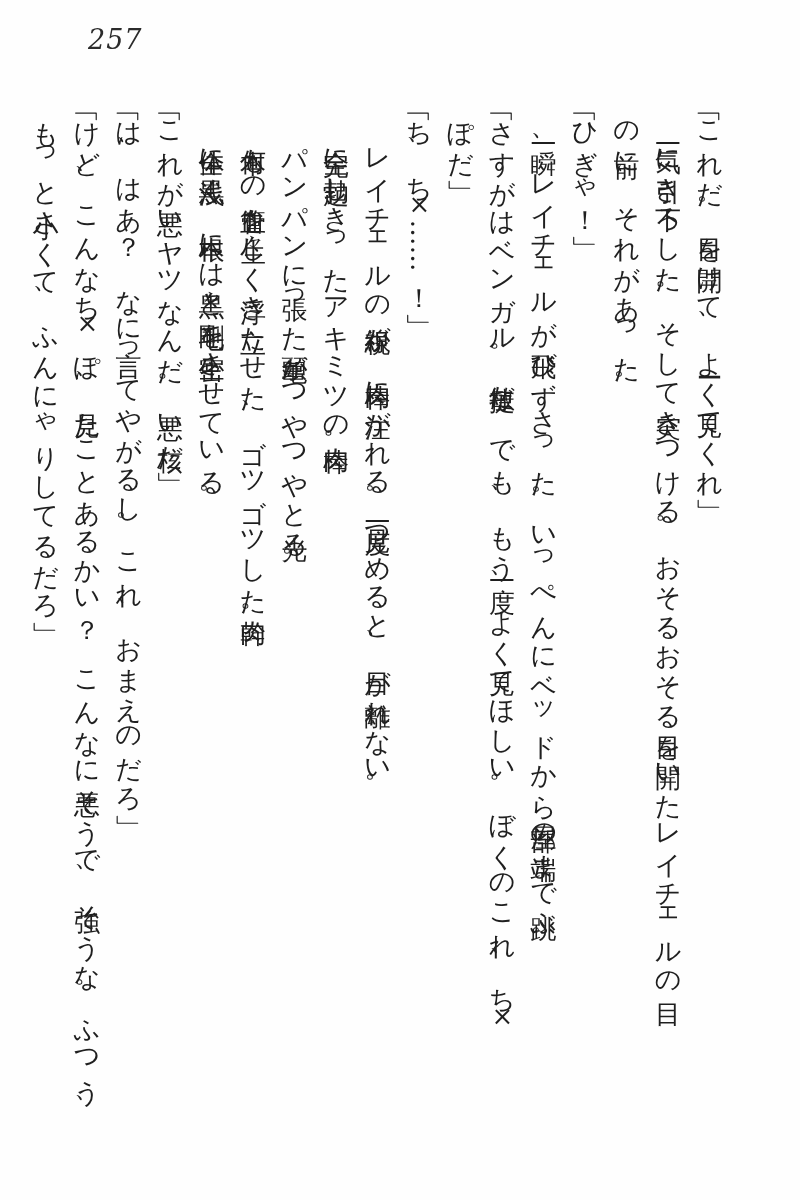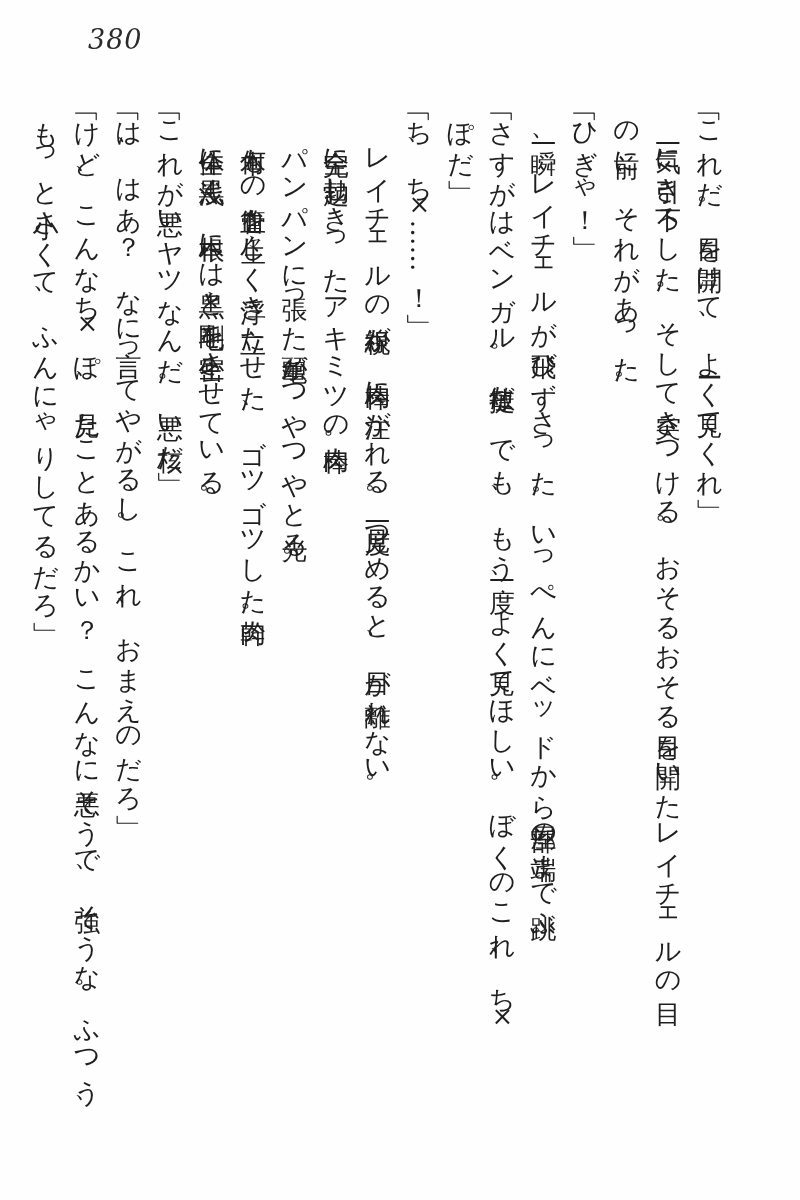--- a/index.html
+++ b/index.html
@@ -45,21 +45,21 @@
     white-space: nowrap;
   }
   .text-area p.tcol.indent {
     text-indent: 1em;
   }
 </style>
 </head>
 <body>
 
 <div class="page" style="background: rgb(254, 254, 254);">
-  <div class="page-number">380</div>
+  <div class="page-number">257</div>
   <div class="text-area" style="color: rgb(31, 31, 31);">
       <p class="tcol">「これだ。目を開けて、よーく見てくれ」</p>
       <p class="tcol indent">一気に引き下ろした。そして突きつける。おそるおそる目を開いたレイチェルの目</p>
       <p class="tcol">の前に、それがあった。</p>
       <p class="tcol">「ひぎゃ！」</p>
       <p class="tcol indent">一瞬、レイチェルが飛びずさった。いっぺんにベッドから部屋の端まで跳ぶ。</p>
       <p class="tcol">「さすがはベンガル。敏捷だ。でも、もう一度、よく見てほしい。ぼくのこれ、ち×</p>
       <p class="tcol">ぽだ」</p>
       <p class="tcol">「ち、ち×……！」</p>
       <p class="tcol indent">レイチェルの視線が、肉棒に注がれる。一度見つめると、目が離れない。</p>

